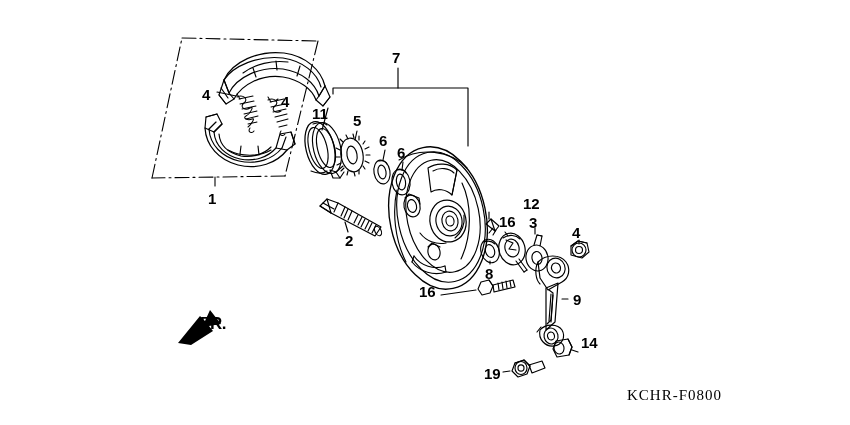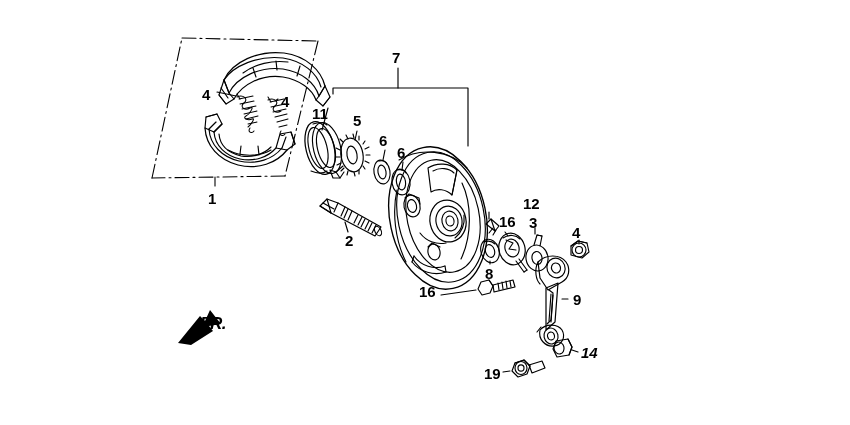--- a/index.html
+++ b/index.html
@@ -302,19 +302,20 @@
   <div class="num" style="left:397px;top:145px;">6</div>
   <div class="num" style="left:392px;top:50px;">7</div>
   <div class="num" style="left:345px;top:233px;">2</div>
   <div class="num" style="left:485px;top:196px;margin-left:38px;">12</div>
   <div class="num" style="left:485px;top:266px;">8</div>
   <div class="num" style="left:499px;top:214px;">16</div>
   <div class="num" style="left:529px;top:215px;">3</div>
   <div class="num" style="left:572px;top:225px;">4</div>
   <div class="num" style="left:419px;top:284px;">16</div>
   <div class="num" style="left:573px;top:292px;">9</div>
-  <div class="num" style="left:581px;top:345px;font-style:italic;">14</div>
+  <div class="num" style="left:581px;top:335px;">14</div>
   <div class="num" style="left:484px;top:366px;">19</div>
 
-  <div class="fr" style="left:200px;top:315px;font-style:italic;">FR.</div>
-
+  <div class="fr" style="left:200px;top:315px;">FR.</div>
+
+  <div class="code" style="left:627px;top:387px;">KCHR-F0800</div>
 
 </div>
 
 </body></html>

